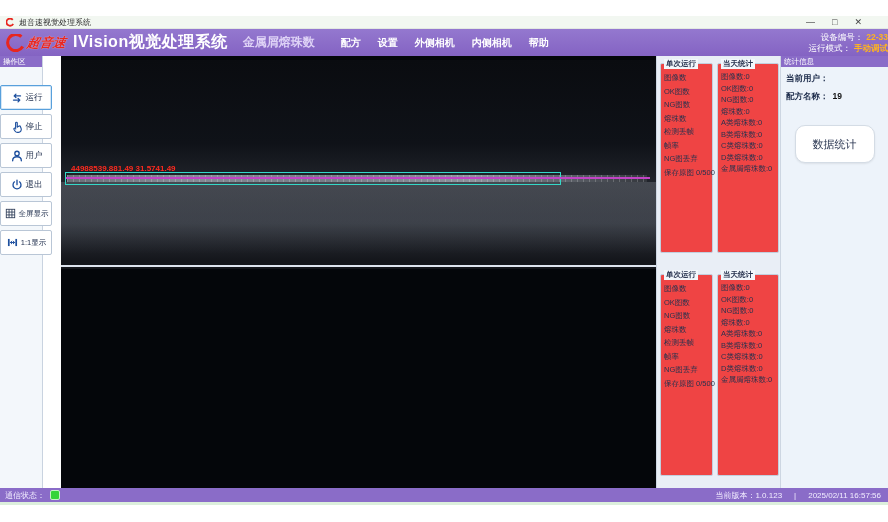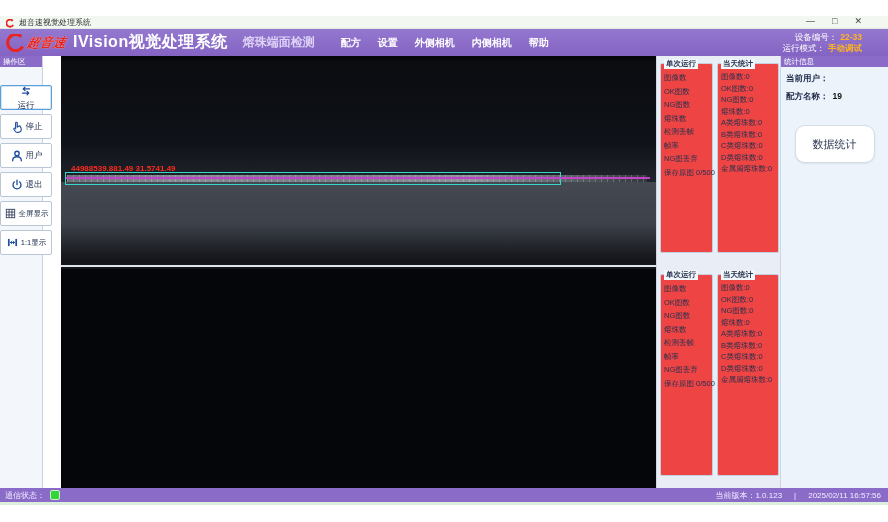--- a/index.html
+++ b/index.html
@@ -1,47 +1,47 @@
 <!DOCTYPE html>
 <html><head>
 <meta charset="utf-8">
 <style>
   html,body{margin:0;padding:0;background:#fff;}
   .screen{position:relative;width:888px;height:522px;background:#fff;overflow:hidden;
           font-family:"Liberation Sans",sans-serif;-webkit-font-smoothing:antialiased;}
 
   
   .titlebar{position:absolute;left:0;top:16px;width:888px;height:13px;background:#f2f7f1;
-            border-bottom:1px solid #e2e8e2;display:flex;align-items:flex-end;padding:0 6px;box-sizing:border-box;}
+            border-bottom:1px solid #e2e8e2;display:flex;align-items:center;padding:0 6px;box-sizing:border-box;}
   .tb-title{font-size:8px;color:#2b2b2b;margin-left:4px;}
   .tb-controls{margin-left:auto;display:flex;gap:17px;margin-right:20px;font-size:9px;color:#444;line-height:13px;}
   .tb-controls span{cursor:default;}
 
   
   .header{position:absolute;left:0;top:29px;width:888px;height:27px;
           background:linear-gradient(180deg,#9478cf,#8463c3);display:flex;align-items:center;color:#fff;}
   .logo-swoosh{margin-left:6px;display:flex;align-items:center;}
   .logo-text{color:#e8261f;font-style:italic;font-weight:bold;font-size:13px;transform:skewX(-10deg);
              text-shadow:0 0 1px rgba(255,255,255,.8);margin-left:1px;}
   .app-title{font-size:16px;font-weight:bold;margin-left:7px;letter-spacing:.5px;}
   .subtitle{font-size:12px;font-weight:bold;margin-left:15px;color:#ded2f6;}
   .menu{display:flex;gap:17px;margin-left:26px;font-size:10px;font-weight:bold;}
   .menu-item{cursor:pointer;}
-  .device-info{margin-left:auto;margin-right:26px;font-size:8.5px;line-height:11px;text-align:right;}
+  .device-info{margin-left:auto;font-size:8.5px;line-height:11px;text-align:right;}
   .device-info .lab{color:#fff;}
   .device-info .val{color:#ffb41e;font-weight:bold;margin-left:3px;}
 
   
   .sidebar{position:absolute;left:0;top:56px;width:43px;height:432px;background:#f3f7fb;
            border-right:1px solid #c9d3e0;box-sizing:border-box;}
   .panel-title{height:11px;background:#8a6cc8;color:#fff;font-size:7.5px;line-height:11px;padding-left:3px;}
   .side-btn{width:52px;height:25px;margin:4px auto 0;background:#fff;border:1px solid #b9c6d6;border-radius:2px;
             display:flex;align-items:center;justify-content:center;gap:2px;cursor:pointer;box-sizing:border-box;}
   .side-btn.first{margin-top:18px;}
-  .side-btn.active{border-color:#58a0dc;box-shadow:0 0 0 1px rgba(88,160,220,.25) inset;flex-direction:column;}
+  .side-btn.active{border-color:#58a0dc;box-shadow:0 0 0 1px rgba(88,160,220,.25) inset;}
   .side-btn .lbl{font-size:8.5px;color:#1c2b4a;}
   .side-btn .lbl.small{font-size:7.5px;}
   .icn{flex:none;display:flex;}
 
   
   .cams{position:absolute;left:61px;top:56px;width:595px;height:432px;background:#04060a;}
   .cam{position:absolute;left:0;width:595px;overflow:hidden;cursor:crosshair;
        background:linear-gradient(180deg,#0a0c10 0%,#0f1218 40%,#23262d 60%,#30343c 78%,#14161b 96%);}
   .cam-top{top:4px;height:209px;}
   .cam-divider{position:absolute;left:0;top:209px;width:595px;height:2px;background:#dde4ee;}
@@ -128,21 +128,21 @@
   </div>
 
   <div class="header">
     <span class="logo-swoosh icn">
       <svg width="20" height="18" viewBox="0 0 22 20">
           <path d="M17 3 A9 9 0 1 0 18.5 14" fill="none" stroke="#e8261f" stroke-width="3.4"></path>
         </svg>
     </span>
     <span class="logo-text">超音速</span>
     <span class="app-title">IVision视觉处理系统</span>
-    <span class="subtitle">熔珠端面检测</span>
+    <span class="subtitle">金属屑熔珠数</span>
     <nav class="menu">
 
     <span class="menu-item">配方</span>
         <span class="menu-item">设置</span>
         <span class="menu-item">外侧相机</span>
         <span class="menu-item">内侧相机</span>
         <span class="menu-item">帮助</span>
       </nav>
     <div class="device-info">
       <div>

